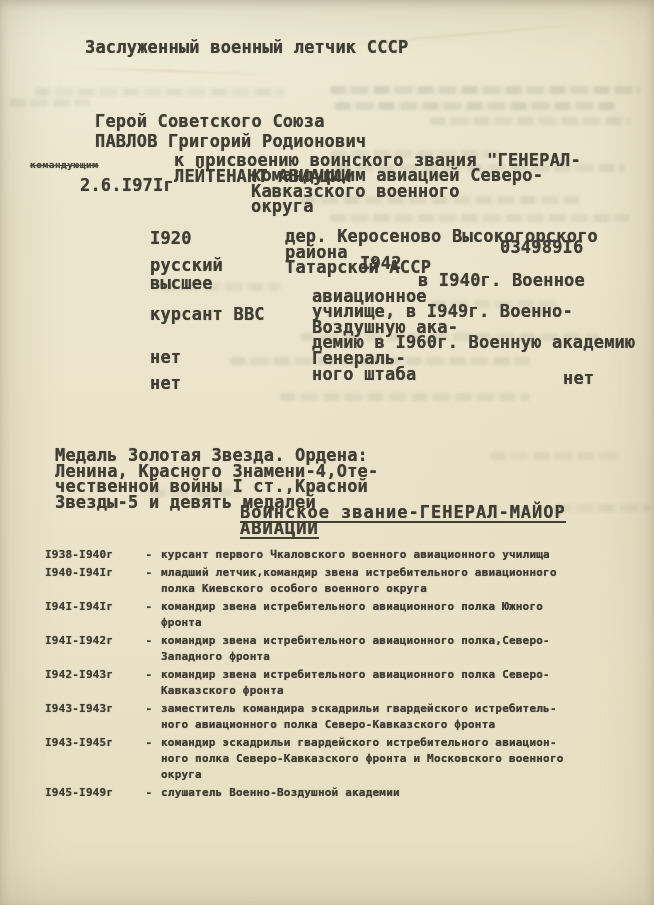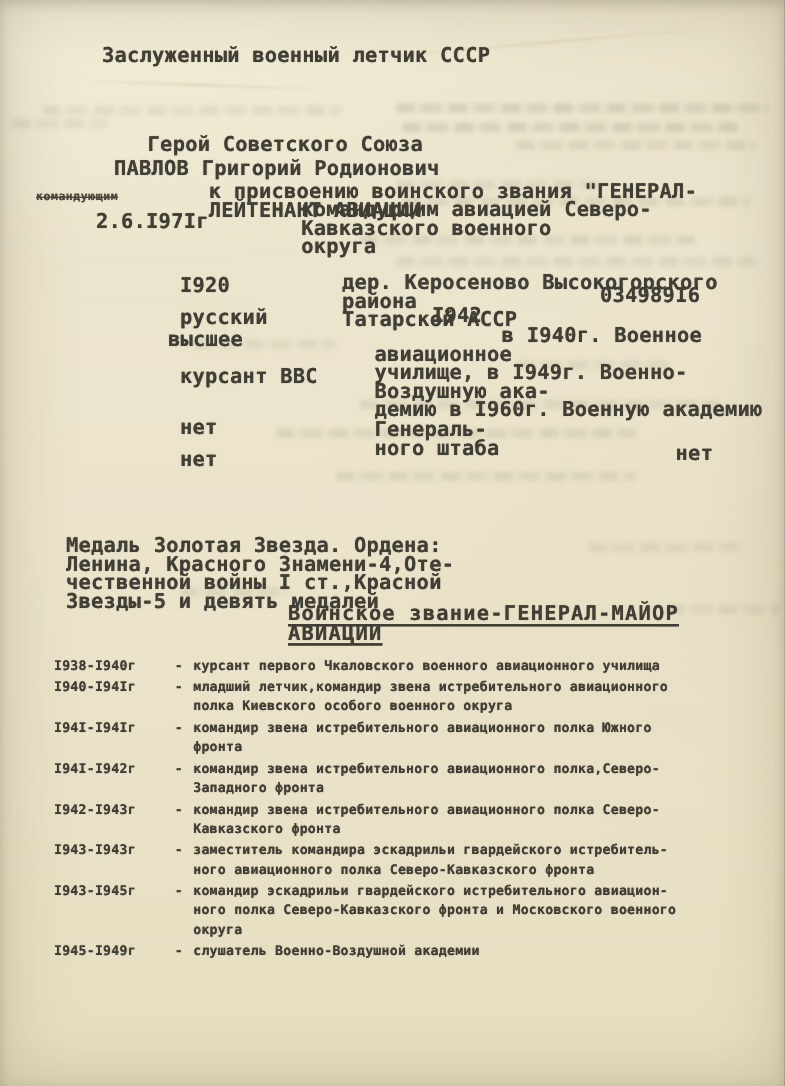--- a/index.html
+++ b/index.html
@@ -19,34 +19,34 @@
   .t{
     position:absolute;
     font-size:17px;
     line-height:15.6px;
     letter-spacing:0.2px;
     white-space:pre-line;
     text-shadow:0 0 0.7px rgba(62,60,50,0.85);
   }
   
   .honor   {left:85px;  top:40px;}
-  .hero    {left:95px;  top:114px;margin-left:28px;}
+  .hero    {left:95px;  top:114px;}
   .name    {left:95px;  top:134px;}
   .strike  {left:30px;  top:157px; font-size:9.5px; letter-spacing:0.5px;
             text-decoration:line-through; color:#4a473d;}
   .submit  {left:174px; top:153px;}
   .date    {left:80px;  top:178px;}
   .assign  {left:251px; top:168px; width:400px;}
   
   .byear   {left:150px; top:231px;}
   .bplace  {left:285px; top:229px; width:330px;}
   .natl    {left:150px; top:258px;}
   .pyear   {left:360px; top:256px;}
   .pnum    {left:500px; top:240px;}
-  .edulvl  {left:140px; top:276px;text-align:center;}
+  .edulvl  {left:150px; top:276px;text-align:center;}
   .edu     {left:312px; top:273px; width:345px; text-indent:106px;}
   .pos     {left:150px; top:307px;}
   .none1   {left:150px; top:350px;}
   .none2   {left:150px; top:376px;}
   .none3   {left:563px; top:371px;}
   
   .awards  {left:55px;  top:448px; line-height:15.6px;}
   .heading {left:240px; top:505px; letter-spacing:1px;
             text-decoration:underline; text-underline-offset:3px;
             text-decoration-thickness:1.5px;}

